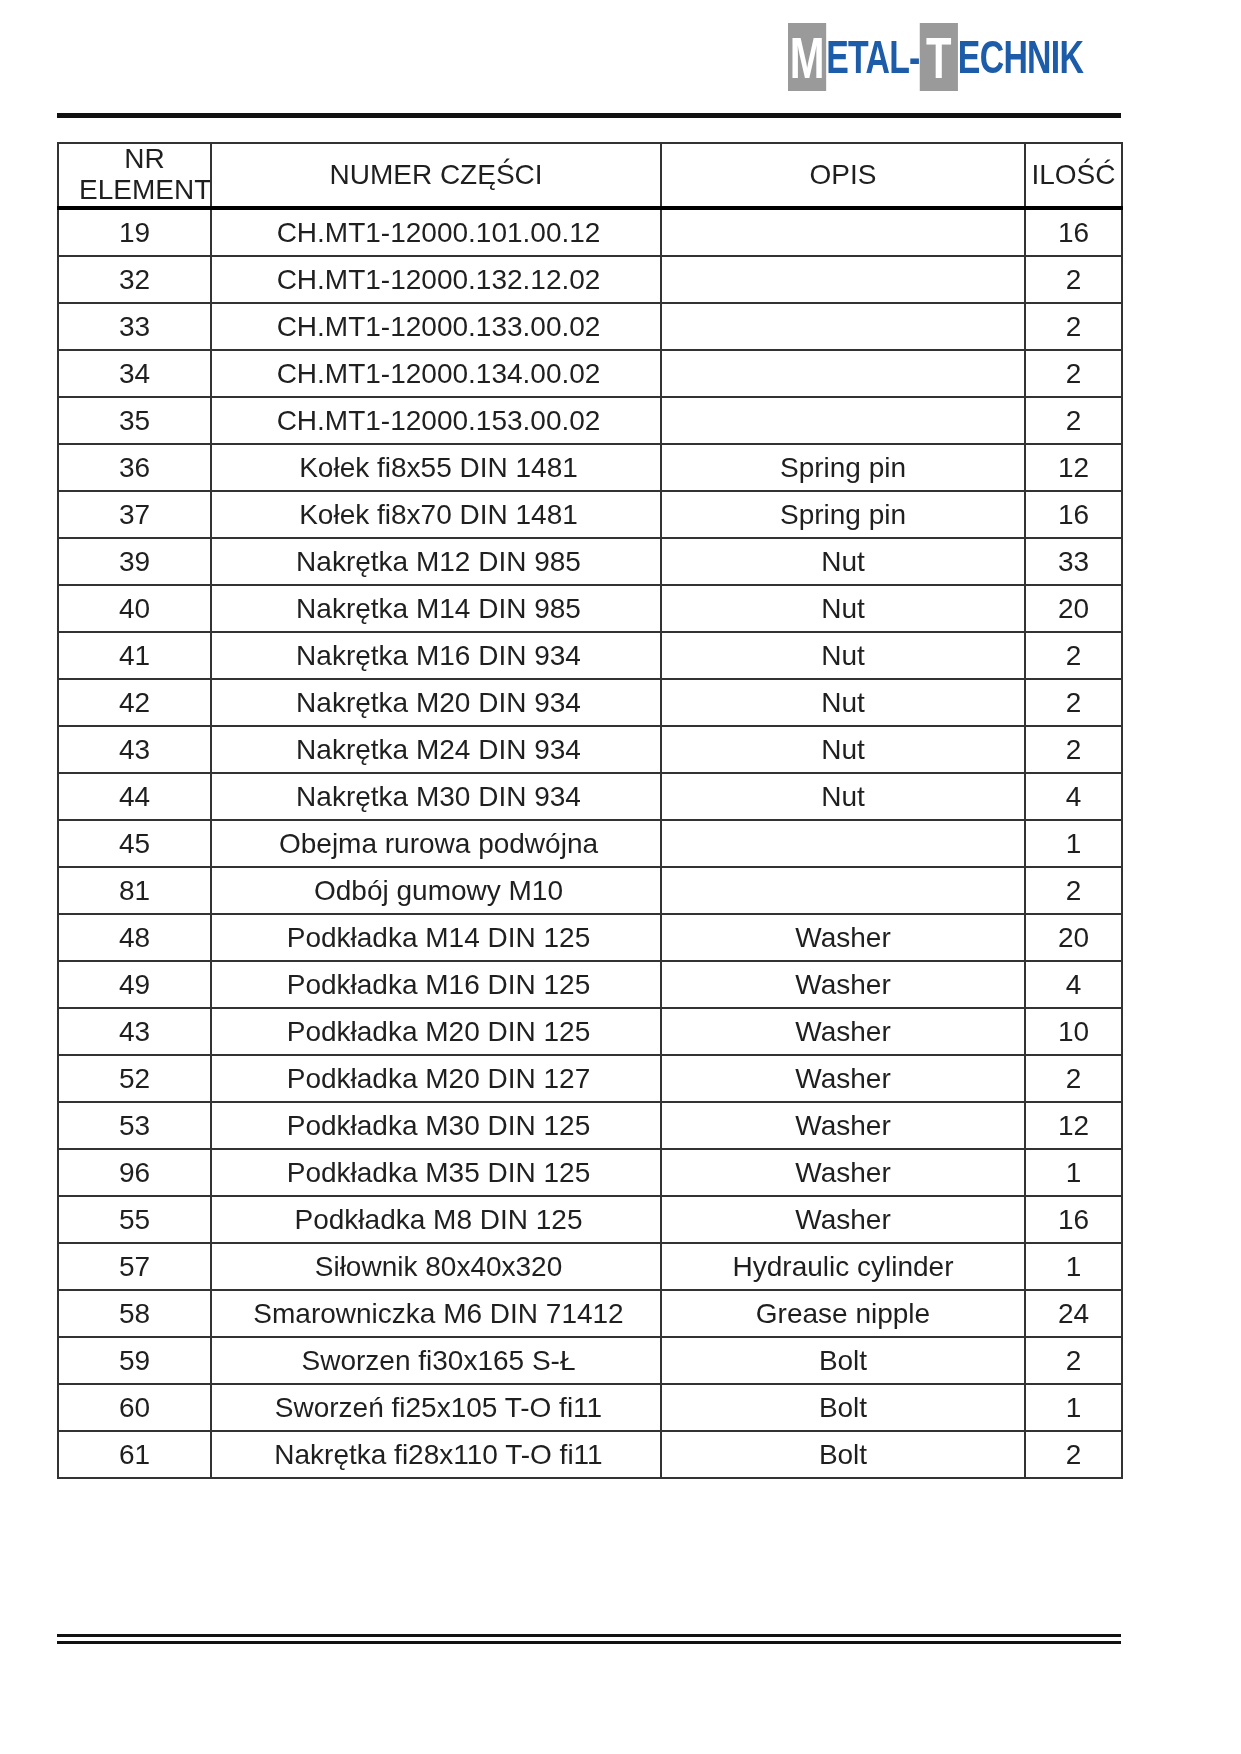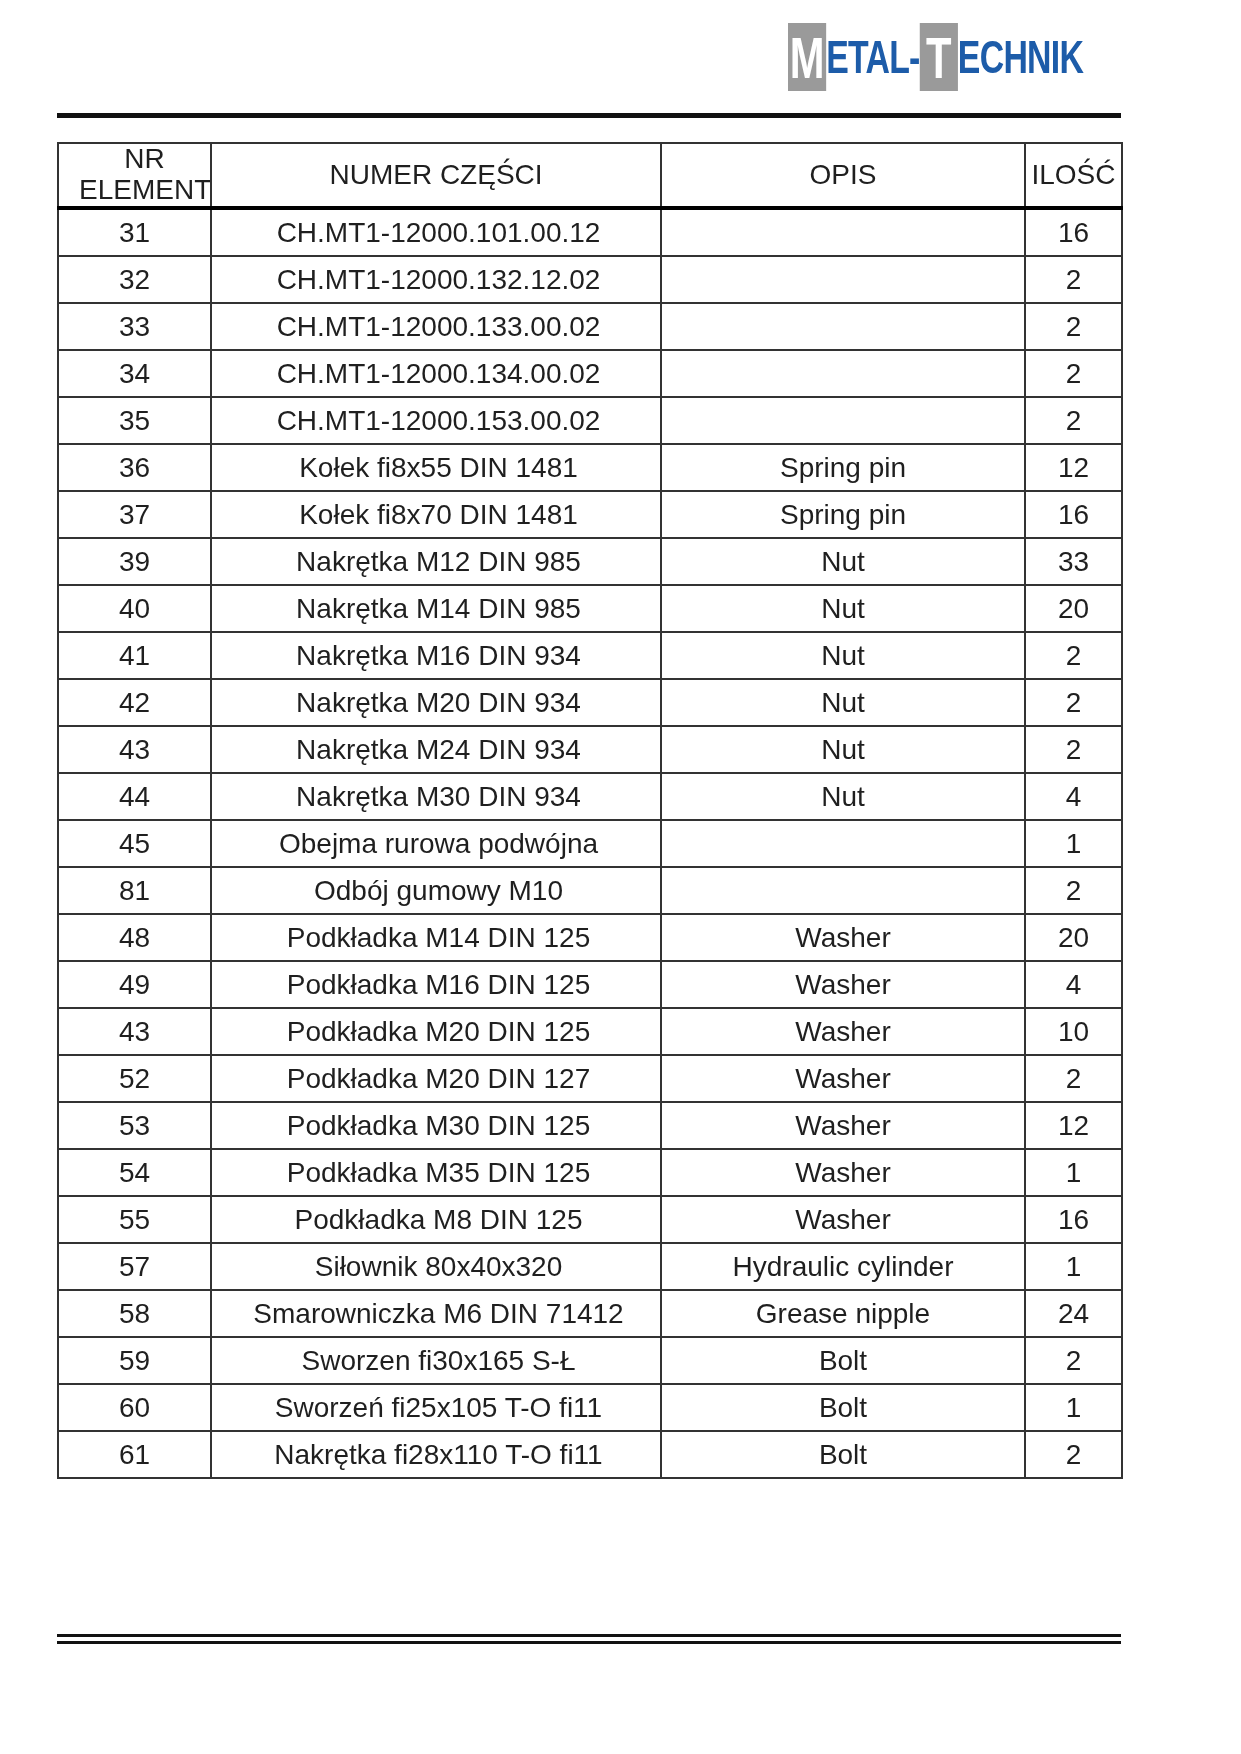--- a/index.html
+++ b/index.html
@@ -128,21 +128,21 @@
   <thead>
     <tr>
       <th class="wrap">NR ELEMENTU</th>
       <th>NUMER CZĘŚCI</th>
       <th>OPIS</th>
       <th>ILOŚĆ</th>
     </tr>
   </thead>
   <tbody id="parts-body">
       <tr>
-        <td>31</td>
+        <td>19</td>
         <td class="part-no">CH.MT1-12000.101.00.12</td>
         <td></td>
         <td>16</td>
       </tr>
       <tr>
         <td>32</td>
         <td class="part-no">CH.MT1-12000.132.12.02</td>
         <td></td>
         <td>2</td>
       </tr>
@@ -248,21 +248,21 @@
         <td>Washer</td>
         <td>2</td>
       </tr>
       <tr>
         <td>53</td>
         <td class="part-no">Podkładka M30 DIN 125</td>
         <td>Washer</td>
         <td>12</td>
       </tr>
       <tr>
-        <td>54</td>
+        <td>96</td>
         <td class="part-no">Podkładka M35 DIN 125</td>
         <td>Washer</td>
         <td>1</td>
       </tr>
       <tr>
         <td>55</td>
         <td class="part-no">Podkładka M8 DIN 125</td>
         <td>Washer</td>
         <td>16</td>
       </tr>

